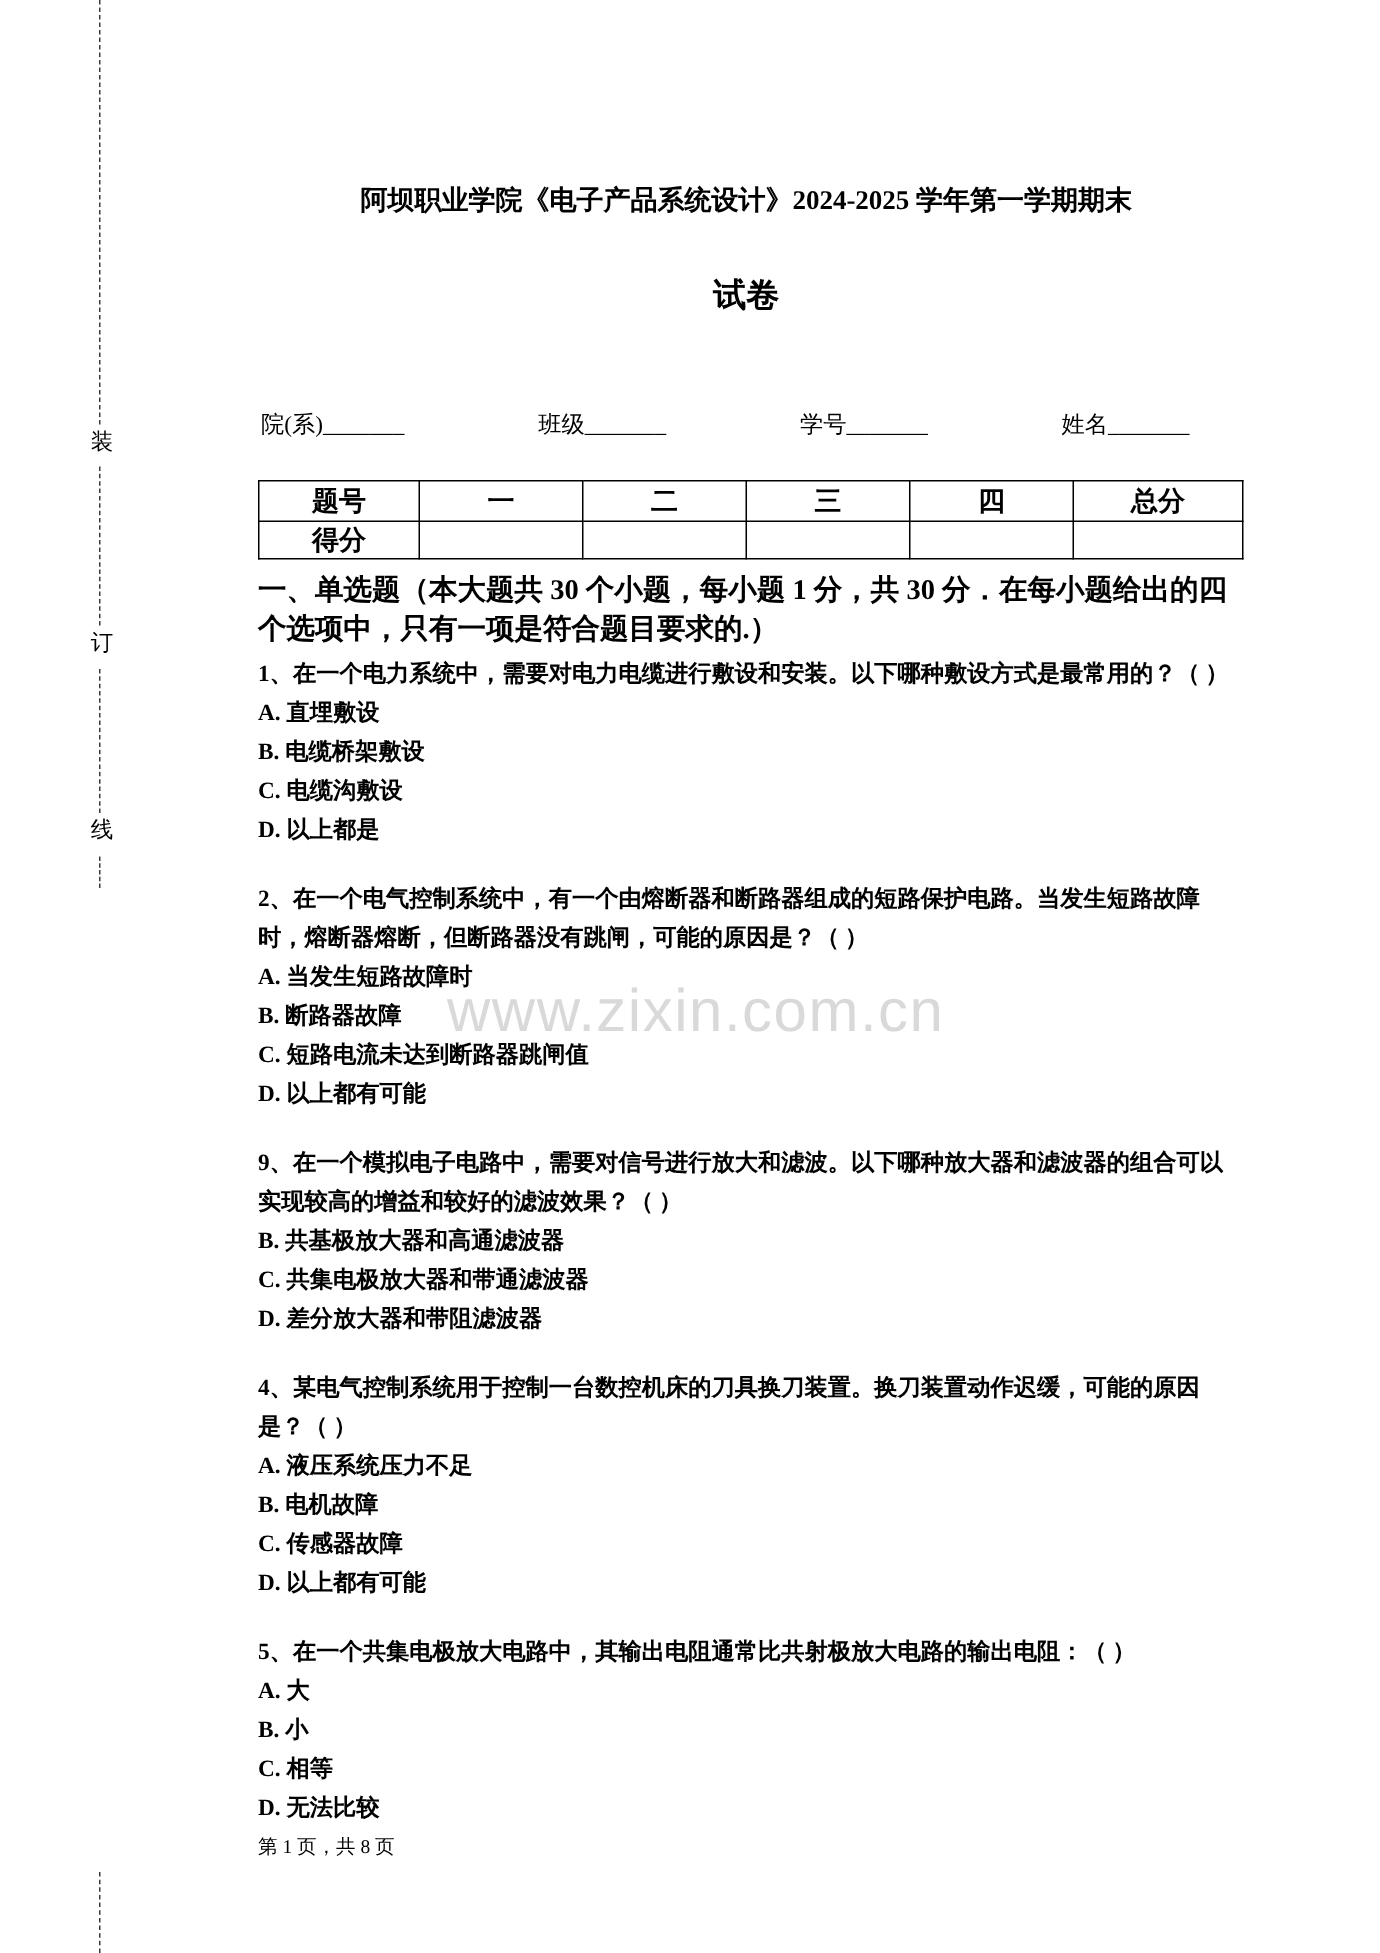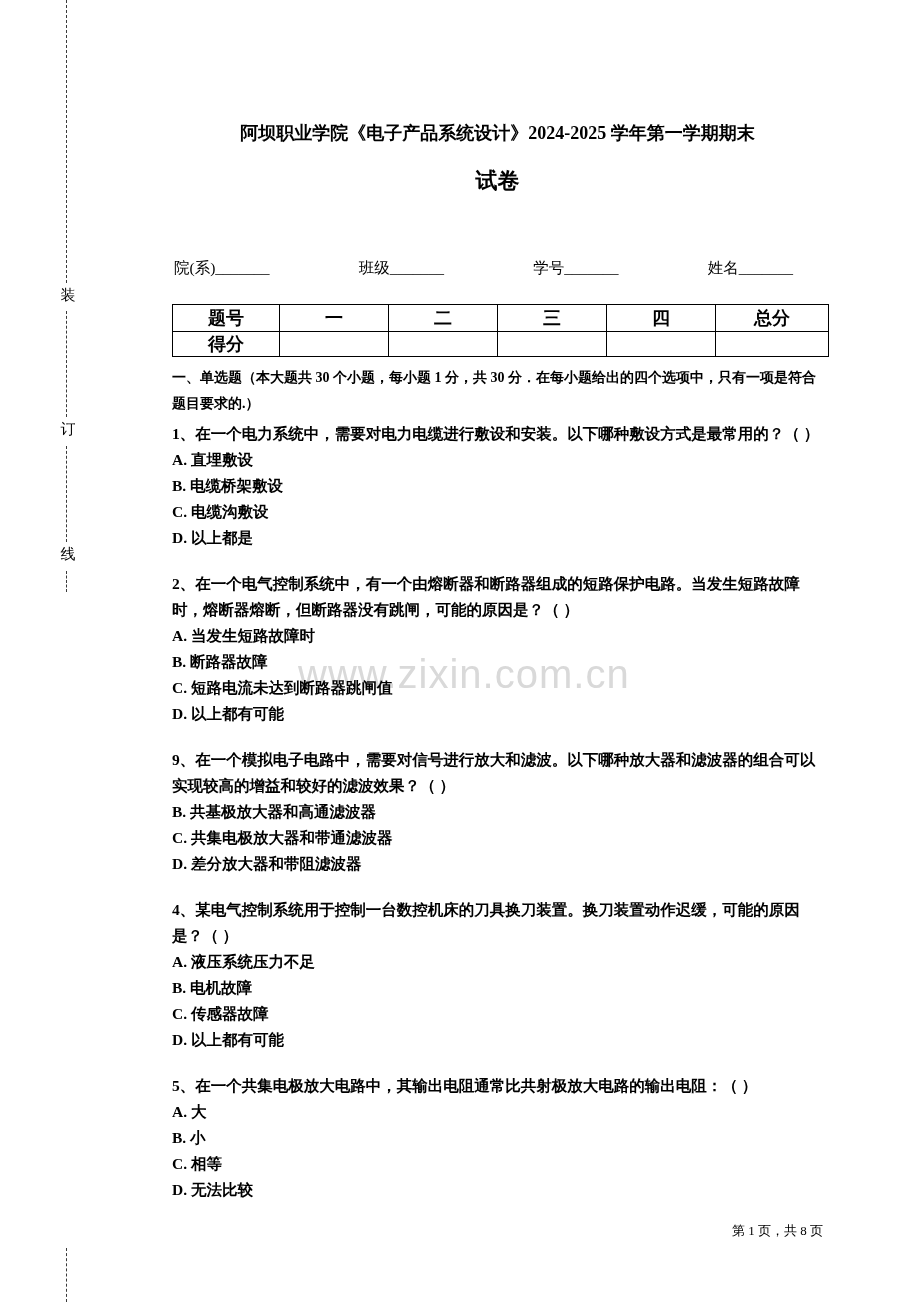--- a/index.html
+++ b/index.html
@@ -54,21 +54,21 @@
   
   .content {
     position: absolute;
     left: 172px; top: 0;
     width: 651px;
     z-index: 1;
   }
 
   .title-block { margin-top: 118px; text-align: center; font-weight: bold; }
   .title-line1 { font-size: 18px; line-height: 30px; }
-  .title-line2 { font-size: 22px; line-height: 30px; margin-top: 18px; }
+  .title-line2 { font-size: 22px; line-height: 30px; margin-top: 34px; }
 
   .header-fields {
     margin-top: 62px;
     display: flex;
     justify-content: space-between;
     padding: 0 30px 0 2px;
     font-size: 15.5px;
     line-height: 20px;
   }
 
@@ -87,34 +87,34 @@
   }
   table.score-table tr.r1 td { height: 26px; }
   table.score-table tr.r2 td { height: 21px; }
   .col-label { width: 106px; }
   .col-mid   { width: 108px; }
   .col-total { width: 112px; }
 
   .section-heading {
     margin-top: 8px;
     font-weight: bold;
-    font-size: 14px;
+    font-size: 19px;
     line-height: 26px;
   }
 
   .questions { margin-top: 4px; }
   .question { margin-bottom: 20px; font-weight: bold; }
   .question-text { font-size: 15.5px; line-height: 26px; }
   .question-option { font-size: 15.5px; line-height: 26px; }
 
   .footer {
     position: absolute;
     left: 172px; top: 1222px;
     width: 651px;
-    text-align: right;
+    text-align: left;
     font-size: 13px;
     z-index: 1;
   }
 </style>
 </head>
 <body>
 
 <div class="page">
 
   <div class="binding-strip">

